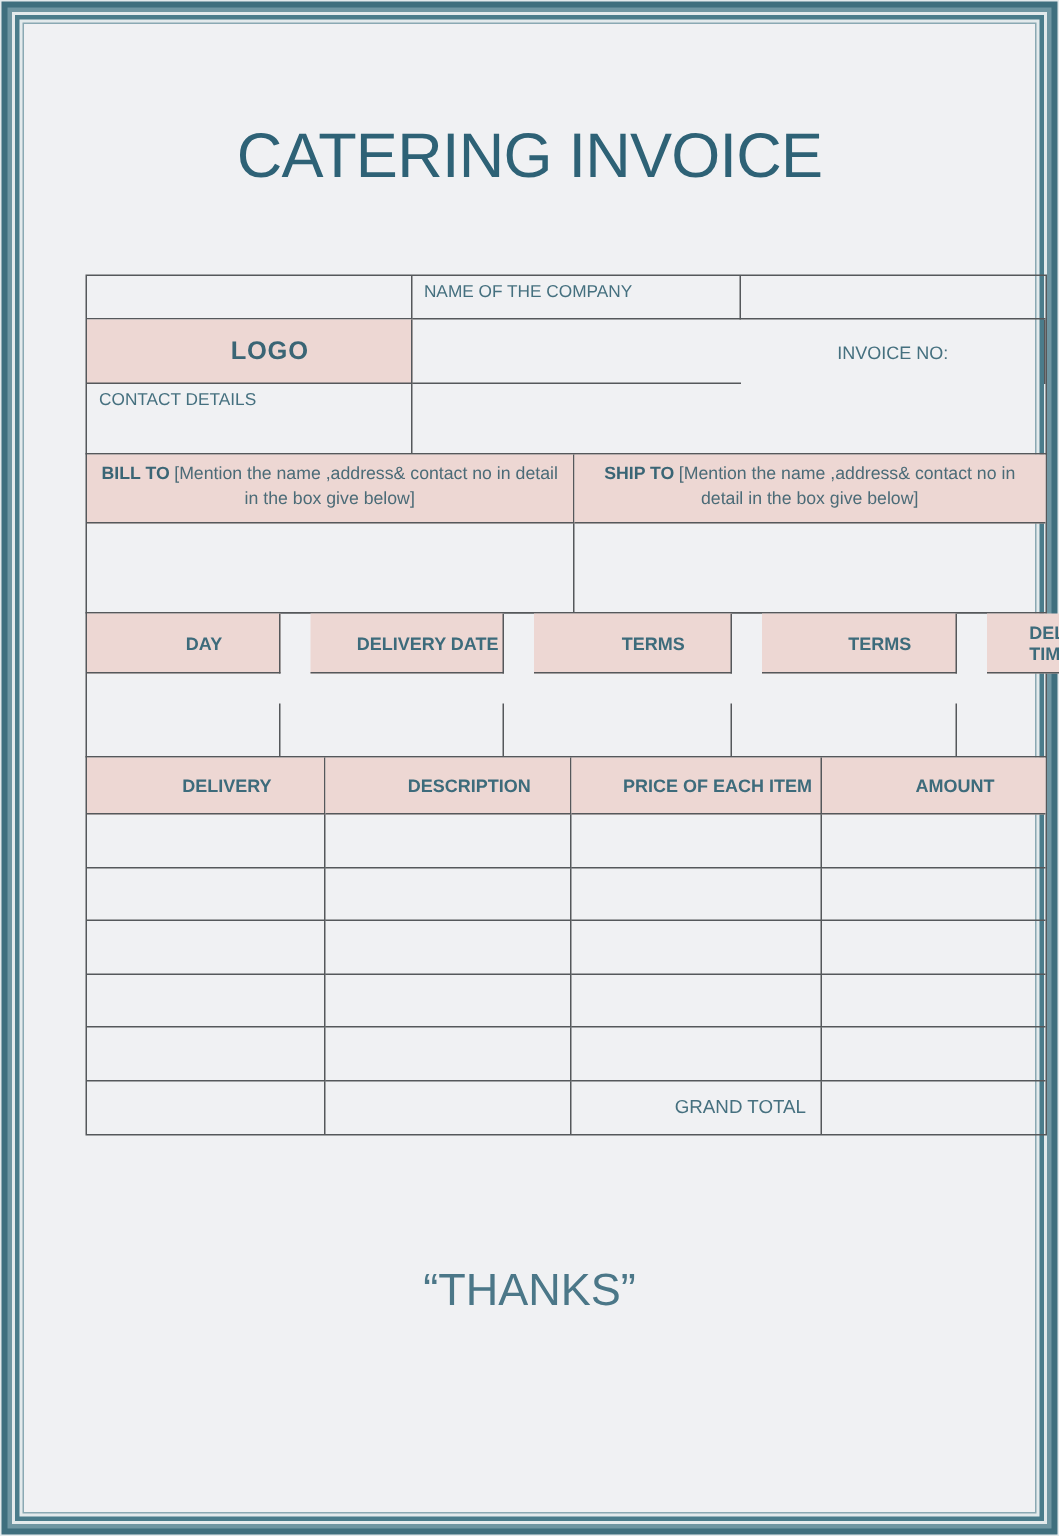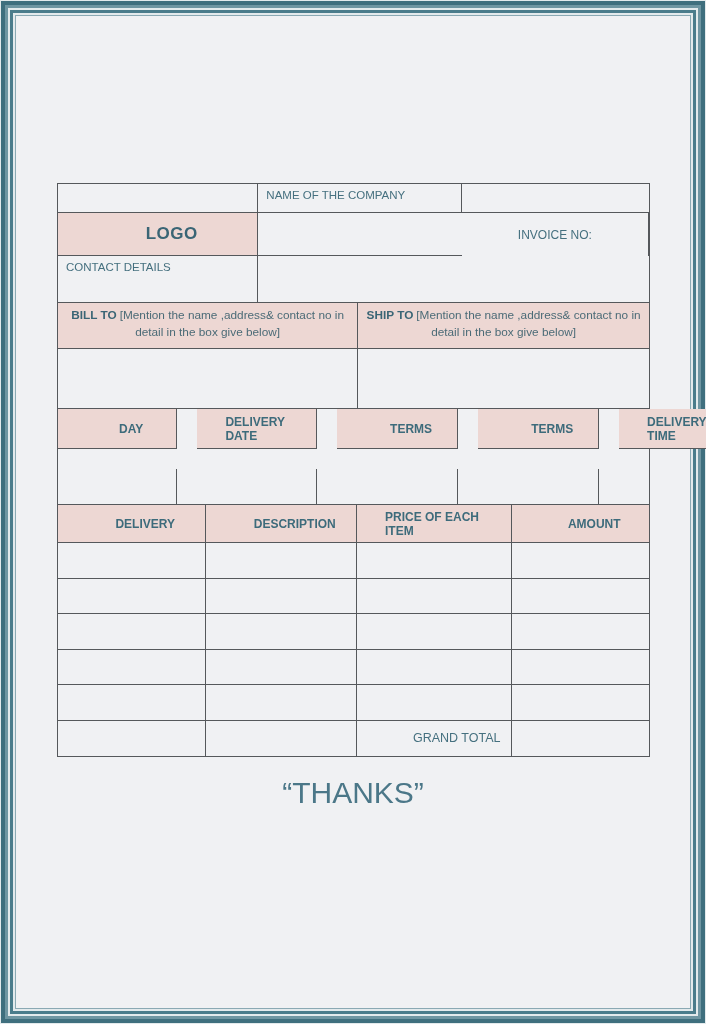--- a/index.html
+++ b/index.html
@@ -23,21 +23,21 @@
     overflow:hidden;
   }
 
   .title {
     position:absolute; top:80px; left:0; right:0;
     text-align:center;
     font-size:42px; letter-spacing:-0.5px;
     color:var(--title_teal, #2e6276);
   }
 
-  .doc { position:absolute; left:57px; top:183px; width:593px; }
+  .doc { position:absolute; left:57px; top:183px; width:641px; }
 
   .grid {
     display:grid;
     border:1px solid var(--line, #55585b);
     background:transparent;
   }
   .grid + .grid { margin-top:-1px; }
 
   .cell { border-right:1px solid var(--line, #55585b); border-bottom:1px solid var(--line, #55585b); }
   .cell.lastcol { border-right:none; }
@@ -77,30 +77,31 @@
 
   
   .items { grid-template-columns:24.96% 25.64% 26.14% 23.26%; grid-template-rows:38px; grid-auto-rows:35.5px; }
   .gt-label {
     display:flex; align-items:center; justify-content:flex-end;
     padding-right:10px; font-size:12.5px;
     color:var(--label_teal, #45707f);
   }
 
   .thanks {
-    position:absolute; top:776px; left:0; right:0;
+    position:absolute; top:844px; left:0; right:0;
     text-align:center;
     font-size:30px; color:var(--thanks_teal, #4b7788);
   }
 </style>
 </head>
 <body>
 
 <div class="sheet">
 
+  <div class="title">CATERING INVOICE</div>
 
   <div class="doc">
 
     <div class="grid company">
       <div class="cell"></div>
       <div class="cell lbl">NAME OF THE COMPANY</div>
       <div class="cell lastcol"></div>
 
       <div class="cell pink logo-cell">LOGO</div>
       <div class="cell lastcol"></div>

